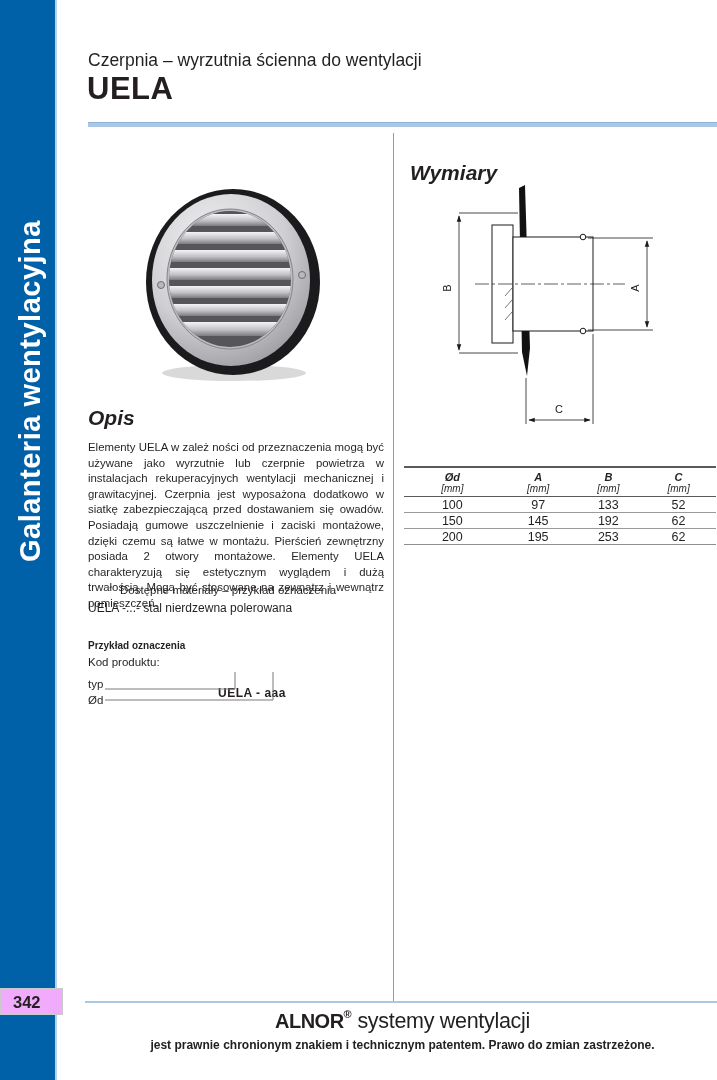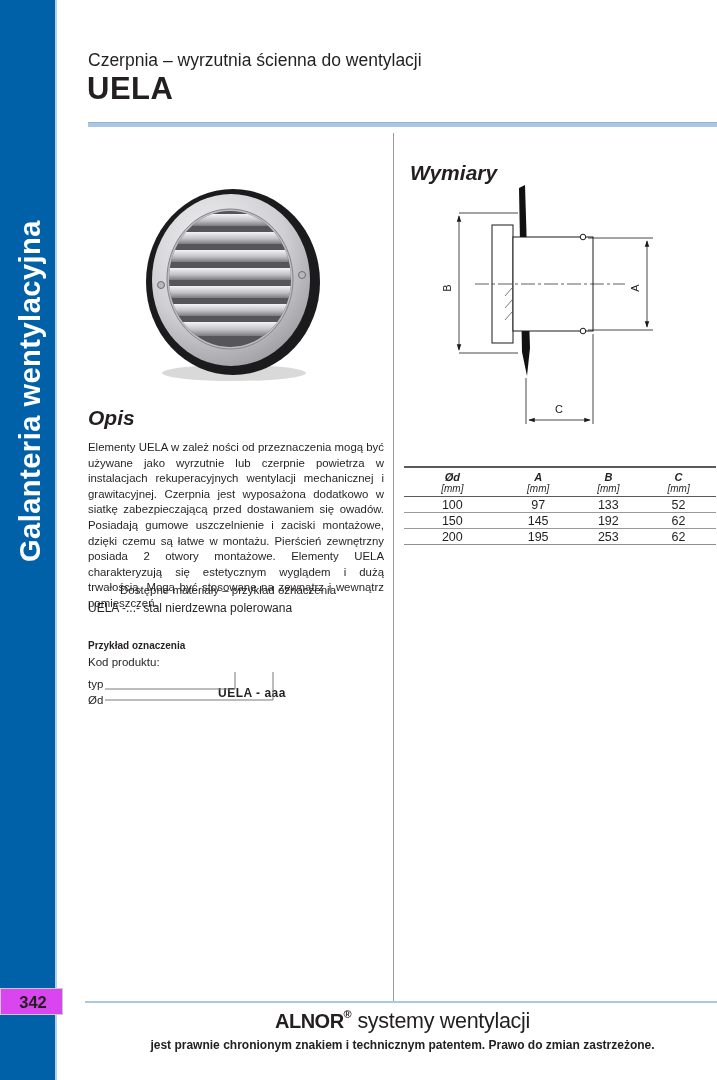--- a/index.html
+++ b/index.html
@@ -43,22 +43,22 @@
   .table-wrap { left:404px; top:466px; width:312px; }
   table { width:100%; border-collapse:collapse; border-top:2px solid #5a5a5a; border-bottom:1px solid #8f8f8f; table-layout:fixed; }
   col.c1{width:31%} col.c2{width:24%} col.c3{width:21%} col.c4{width:24%}
   thead th { border-bottom:1px solid #5a5a5a; font-weight:normal; padding:3px 0 2px; }
   thead .h-name { font-style:italic; font-size:11px; font-weight:bold; }
   thead .h-unit { font-style:italic; font-size:10px; }
   tbody td { text-align:center; font-size:12.5px; height:16px; vertical-align:middle; }
   tbody tr + tr td { border-top:1px solid #9a9a9a; }
 
   
-  .page-num-box { left:0; top:988px; width:63px; height:27px; background:#d946ef; border:1px solid #c9c9c9;
-                  font-weight:bold; font-size:16.5px; text-align:center; padding:4px 9px 0 12px; }
+  .page-num-box { left:0; top:988px; width:63px; height:27px; background:#f0abfc; border:1px solid #c9c9c9;
+                  font-weight:bold; font-size:16.5px; text-align:left; padding:4px 9px 0 12px; }
   .rule-bottom  { left:85px; top:1001px; width:632px; height:2px; background:#aac8e6; }
   .brand  { left:88px; top:1008px; width:629px; text-align:center; white-space:nowrap; }
   .brand-name   { font-size:20px; font-weight:800; letter-spacing:-.5px; }
   .brand-reg    { font-size:11px; vertical-align:10px; font-weight:bold; }
   .brand-suffix { font-size:21.5px; font-weight:normal; letter-spacing:-.3px; }
   .disclaimer { left:88px; top:1038px; width:629px; text-align:center; font-size:12px; font-weight:bold; color:#222; }
 </style>
 </head>
 <body>
 

